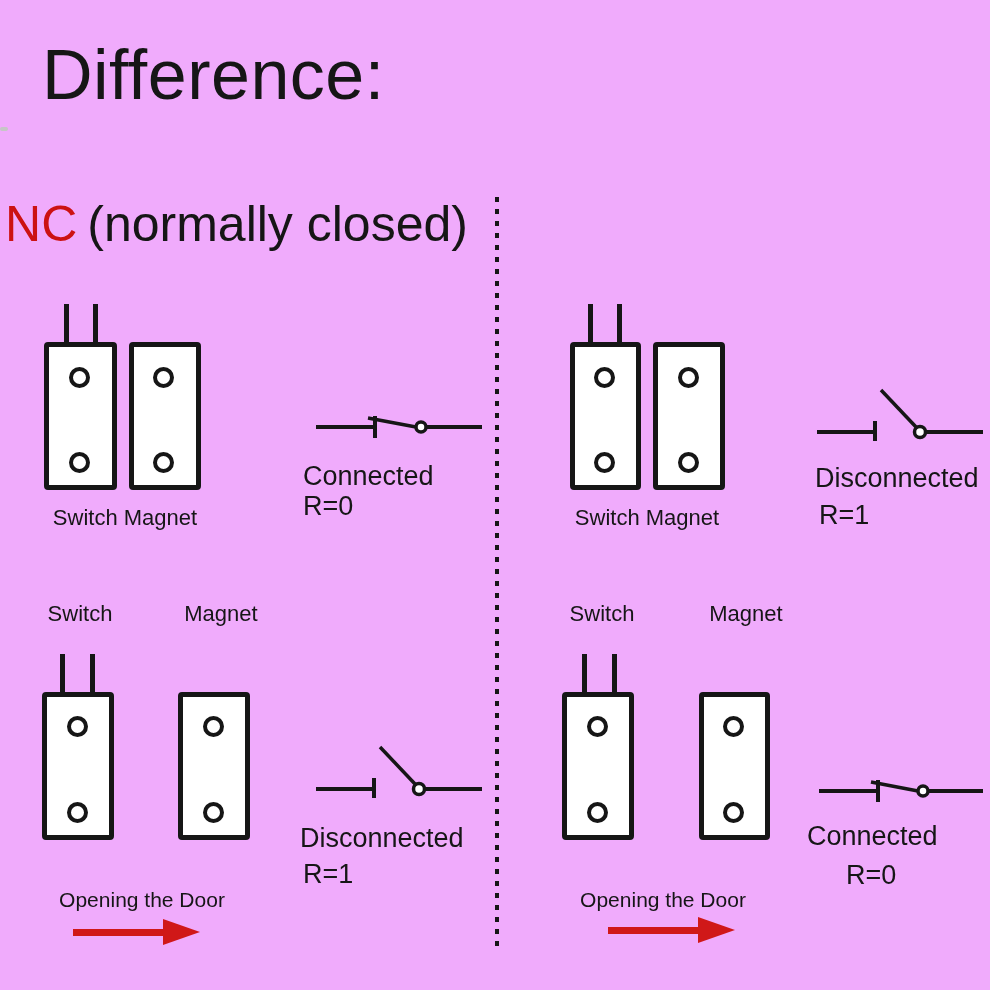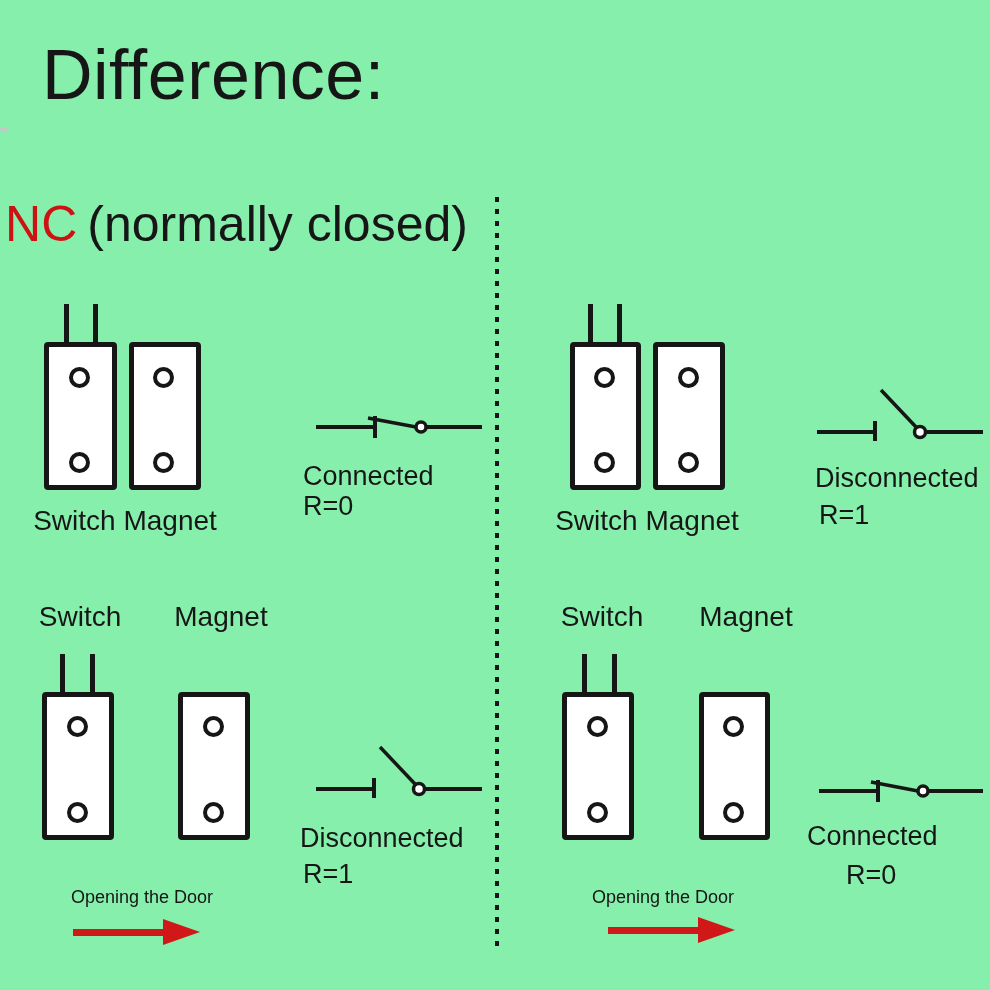--- a/index.html
+++ b/index.html
@@ -2,39 +2,39 @@
 <html style="--accent: #cc1212; --arrow: #d01818; --ink: #161616;"><head>
 <meta charset="utf-8">
 <style>
   :root{
     --accent:#cc1212;
     --arrow:#d01818;
     --ink:#161616;
   }
   html,body{margin:0;padding:0;background:#fff;}
   .canvas{
-    position:relative;width:990px;height:990px;background:#86efac;
+    position:relative;width:990px;height:990px;background:#f0abfc;
     font-family:"Liberation Sans",sans-serif;color:var(--ink);overflow:hidden;
   }
   .title{position:absolute;left:42px;top:40px;margin:0;font-size:70px;font-weight:400;line-height:1;letter-spacing:0.5px;}
   .header{position:absolute;top:197px;font-size:50px;line-height:1.1;white-space:nowrap;text-align:center;}
   .header .abbr{color:var(--accent);}
   .header .rest{margin-left:10px;color:var(--ink);}
   .header-left{left:0;width:473px;}
   .header-right{left:610px;width:378px;}
   .divider{
     position:absolute;left:495px;top:197px;width:4px;height:750px;
     background-image:repeating-linear-gradient(to bottom,var(--ink) 0px,var(--ink) 5px,transparent 5px,transparent 12px);
   }
   .sensor{position:absolute;border:5px solid var(--ink);border-radius:4px;background:#fff;box-sizing:border-box;}
   .hole{position:absolute;width:21px;height:21px;border:4px solid var(--ink);border-radius:50%;box-sizing:border-box;background:#fff;}
   .prong{position:absolute;width:5px;background:var(--ink);}
-  .dlabel{position:absolute;font-size:28px;line-height:1.1;text-align:center;white-space:nowrap;}
+  .dlabel{position:absolute;font-size:22px;line-height:1.1;text-align:center;white-space:nowrap;}
   .caption{position:absolute;font-size:27px;line-height:1.1;white-space:nowrap;}
-  .action-label{position:absolute;font-size:18px;line-height:1.1;text-align:center;white-space:nowrap;}
+  .action-label{position:absolute;font-size:21px;line-height:1.1;text-align:center;white-space:nowrap;}
   .arrow-shaft{position:absolute;height:7px;background:var(--arrow);}
   .arrow-head{position:absolute;width:0;height:0;border-top:13px solid transparent;border-bottom:13px solid transparent;border-left:37px solid var(--arrow);}
   .sym{position:absolute;overflow:visible;}
   .sym line{stroke:var(--ink);stroke-width:4;}
   .sym line.lever{stroke-width:3.5;}
   .sym circle{stroke:var(--ink);stroke-width:3.5;fill:#fff;}
   .artifact{position:absolute;left:0;top:127px;width:8px;height:4px;background:#c6c6c6;border-radius:2px;}
 </style>
 </head>
 <body>

